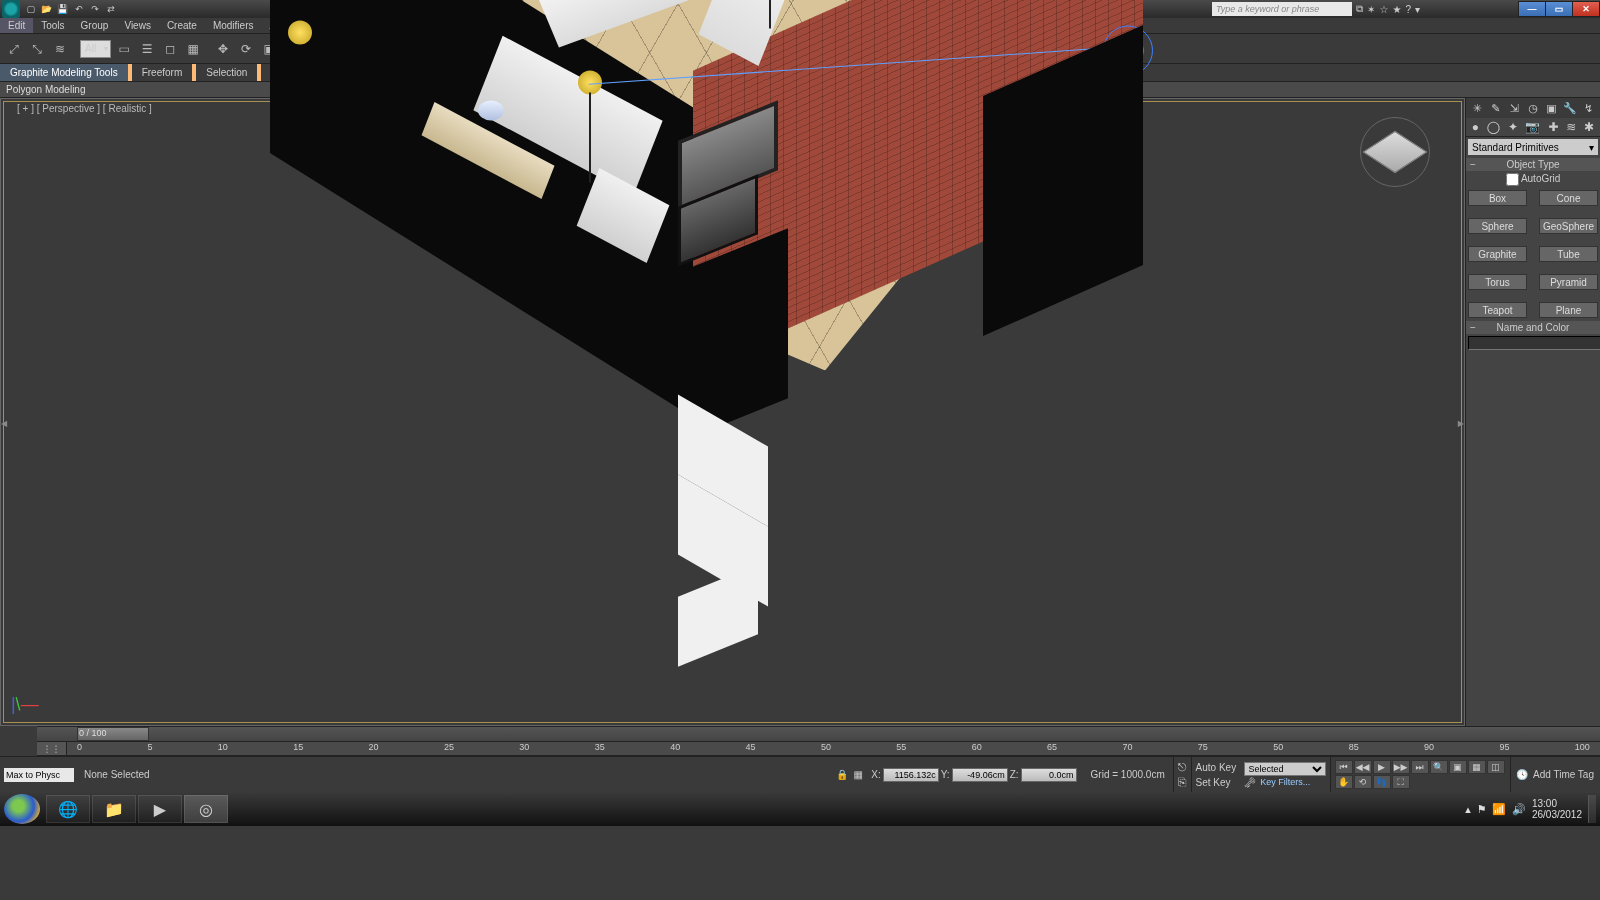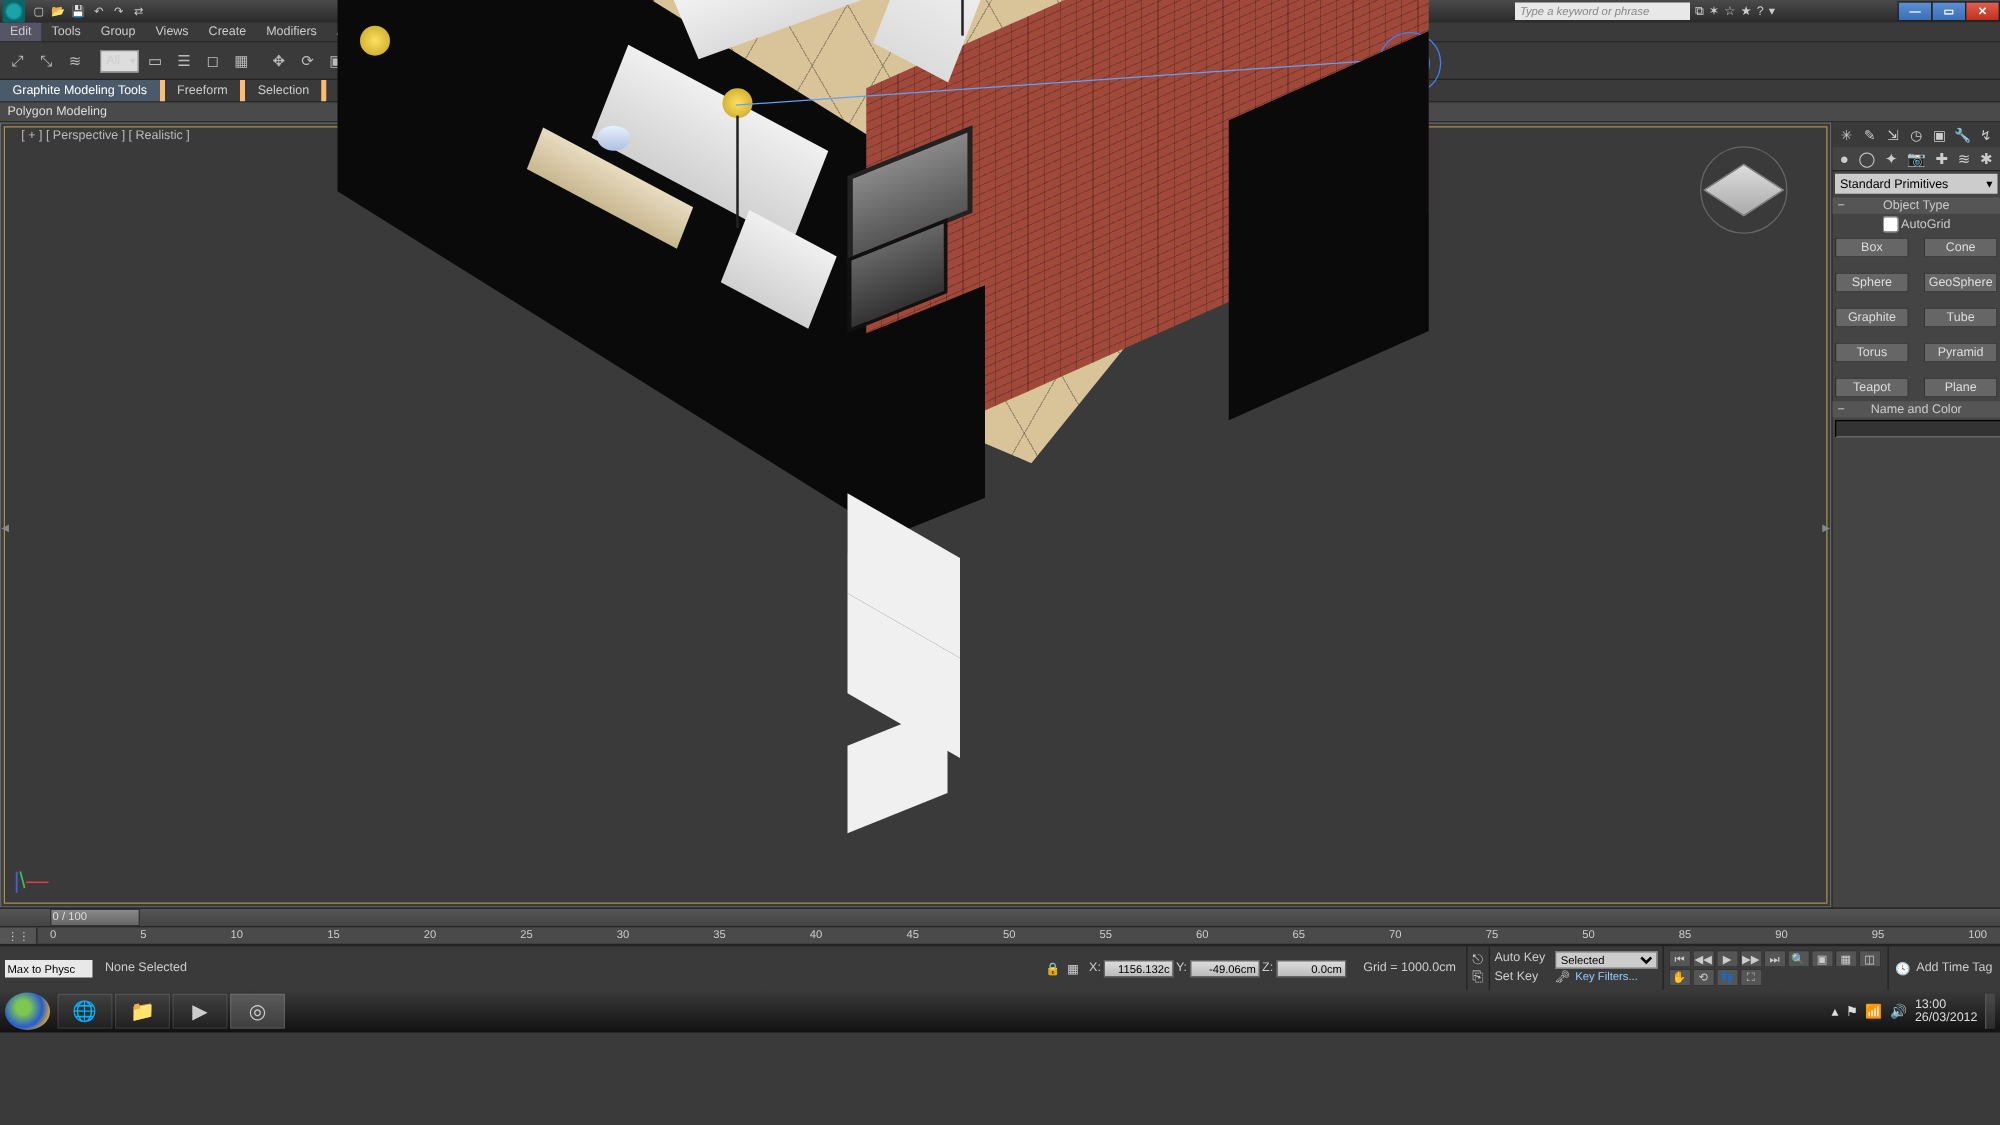--- a/index.html
+++ b/index.html
@@ -103,21 +103,21 @@
 .cp-rollup-hdr { background: #555; text-align: center; padding: 1px; font-size: 10px; position: relative; margin-top: 1px; }
 .cp-rollup-hdr::before { content: "−"; position: absolute; left: 4px; }
 .cp-grid { display: grid; grid-template-columns: 1fr 1fr; gap: 12px; padding: 2px; }
 .cp-grid button { height: 16px; font-size: 10px; background: #666; color: #ddd; border: 1px solid #333; cursor: pointer; }
 .cp-autogrid { text-align: center; font-size: 10px; padding: 2px; }
 .cp-autogrid input { vertical-align: middle; }
 .cp-name-row { display: flex; padding: 2px; gap: 2px; }
 .cp-name-row input { flex: 1; height: 14px; background: #333; border: 1px inset #222; }
 
 
-.time-area { background: #3a3a3a; }
+.time-area { background: #3a3a3a; margin-left: 37px; }
 .track { height: 16px; background: linear-gradient(#555,#444); position: relative; border-top: 1px solid #222; border-bottom: 1px solid #222; }
 .track .frame-ind { position: absolute; left: 42px; top: 1px; font-size: 9px; color: #ddd; }
 .track .knob { position: absolute; left: 40px; top: 0; width: 72px; height: 14px; background: linear-gradient(#888,#666); border: 1px solid #333; }
 .ruler { height: 14px; background: #4a4a4a; position: relative; font-size: 9px; color: #ccc; border-bottom: 1px solid #222; overflow: hidden; }
 .ruler .slider-btn { position: absolute; left: 0; top: 0; width: 30px; height: 14px; background: #555; border-right: 1px solid #222; display: flex; align-items: center; justify-content: center; }
 .ruler .tickrow { position: absolute; left: 40px; right: 10px; top: 0; display: flex; justify-content: space-between; }
 
 .footer { height: 36px; background: #3a3a3a; display: flex; align-items: stretch; font-size: 10px; border-top: 1px solid #222; }
 .footer .left { display: flex; flex-direction: column; justify-content: center; padding: 0 4px; }
 .footer .script { width: 70px; height: 14px; background: #e8e8e8; color: #000; font-size: 9px; padding: 0 2px; display: flex; align-items: center; }

